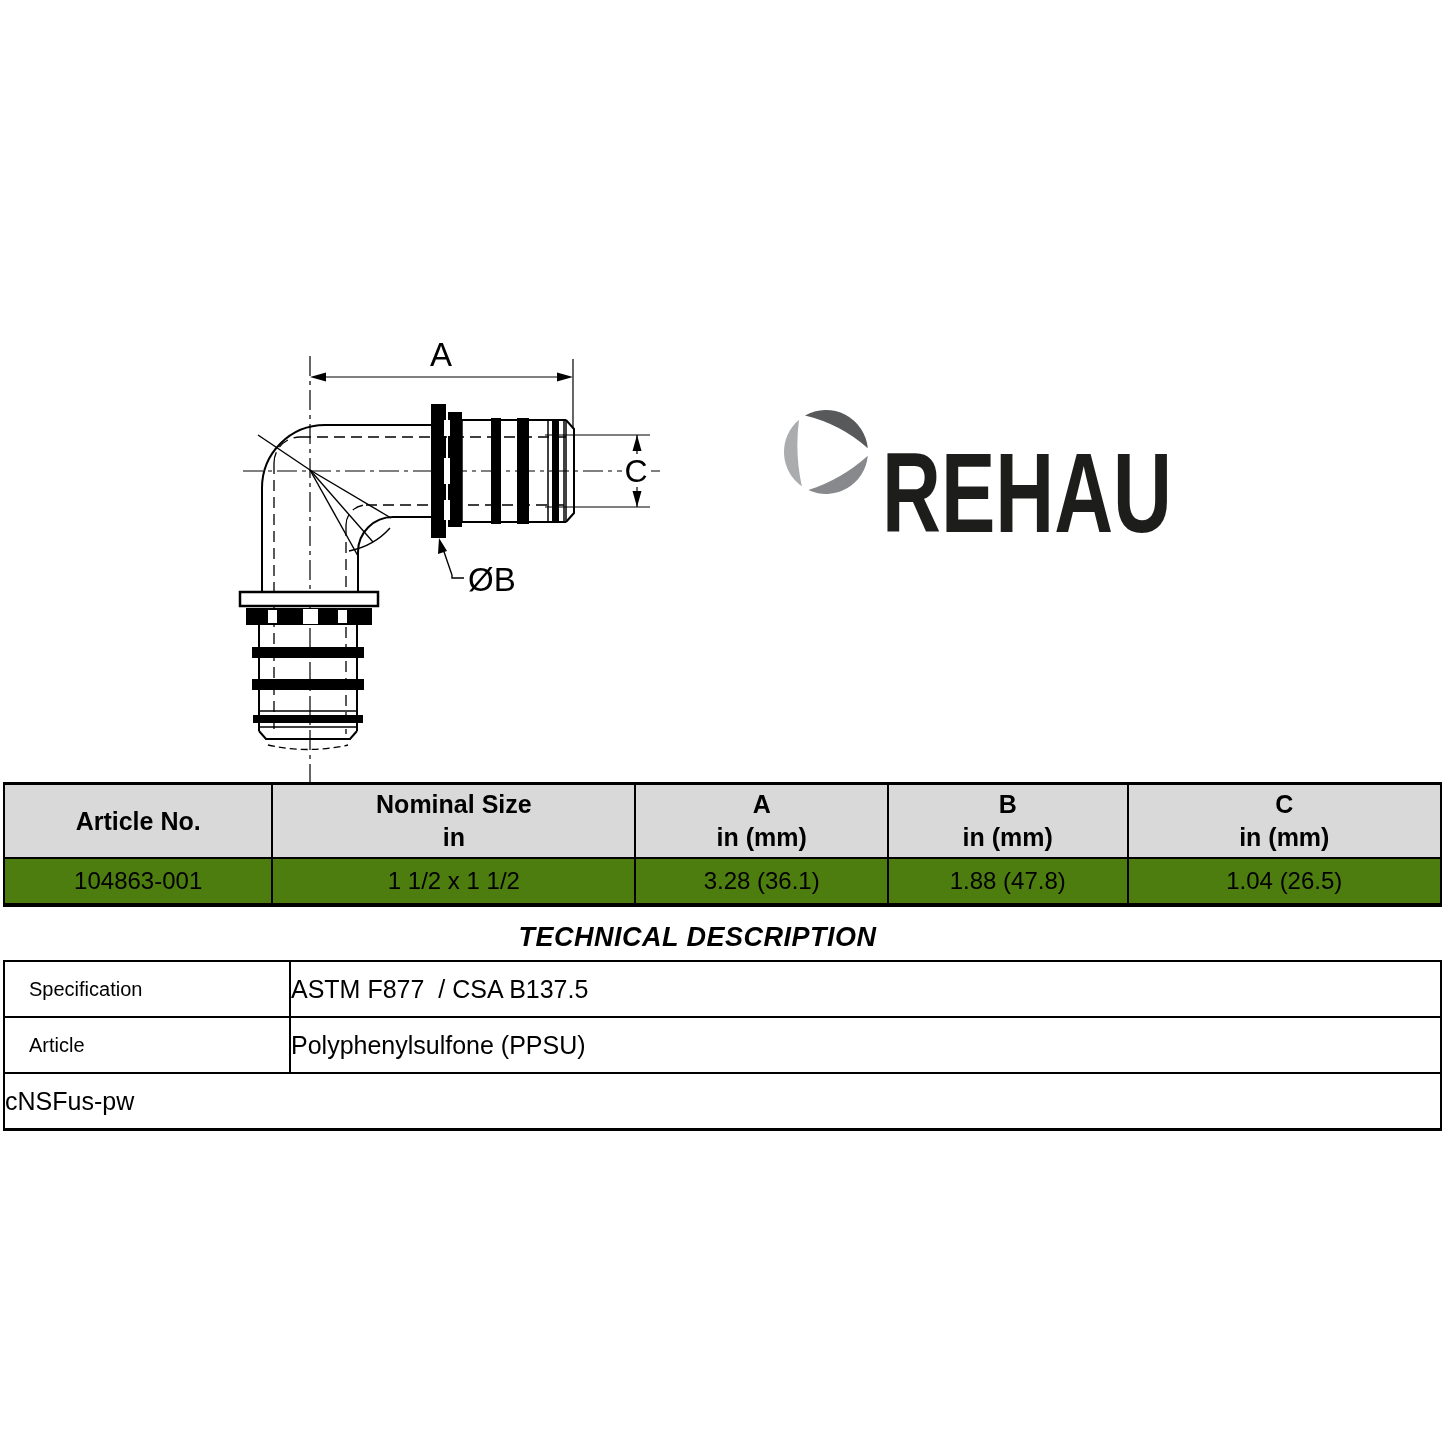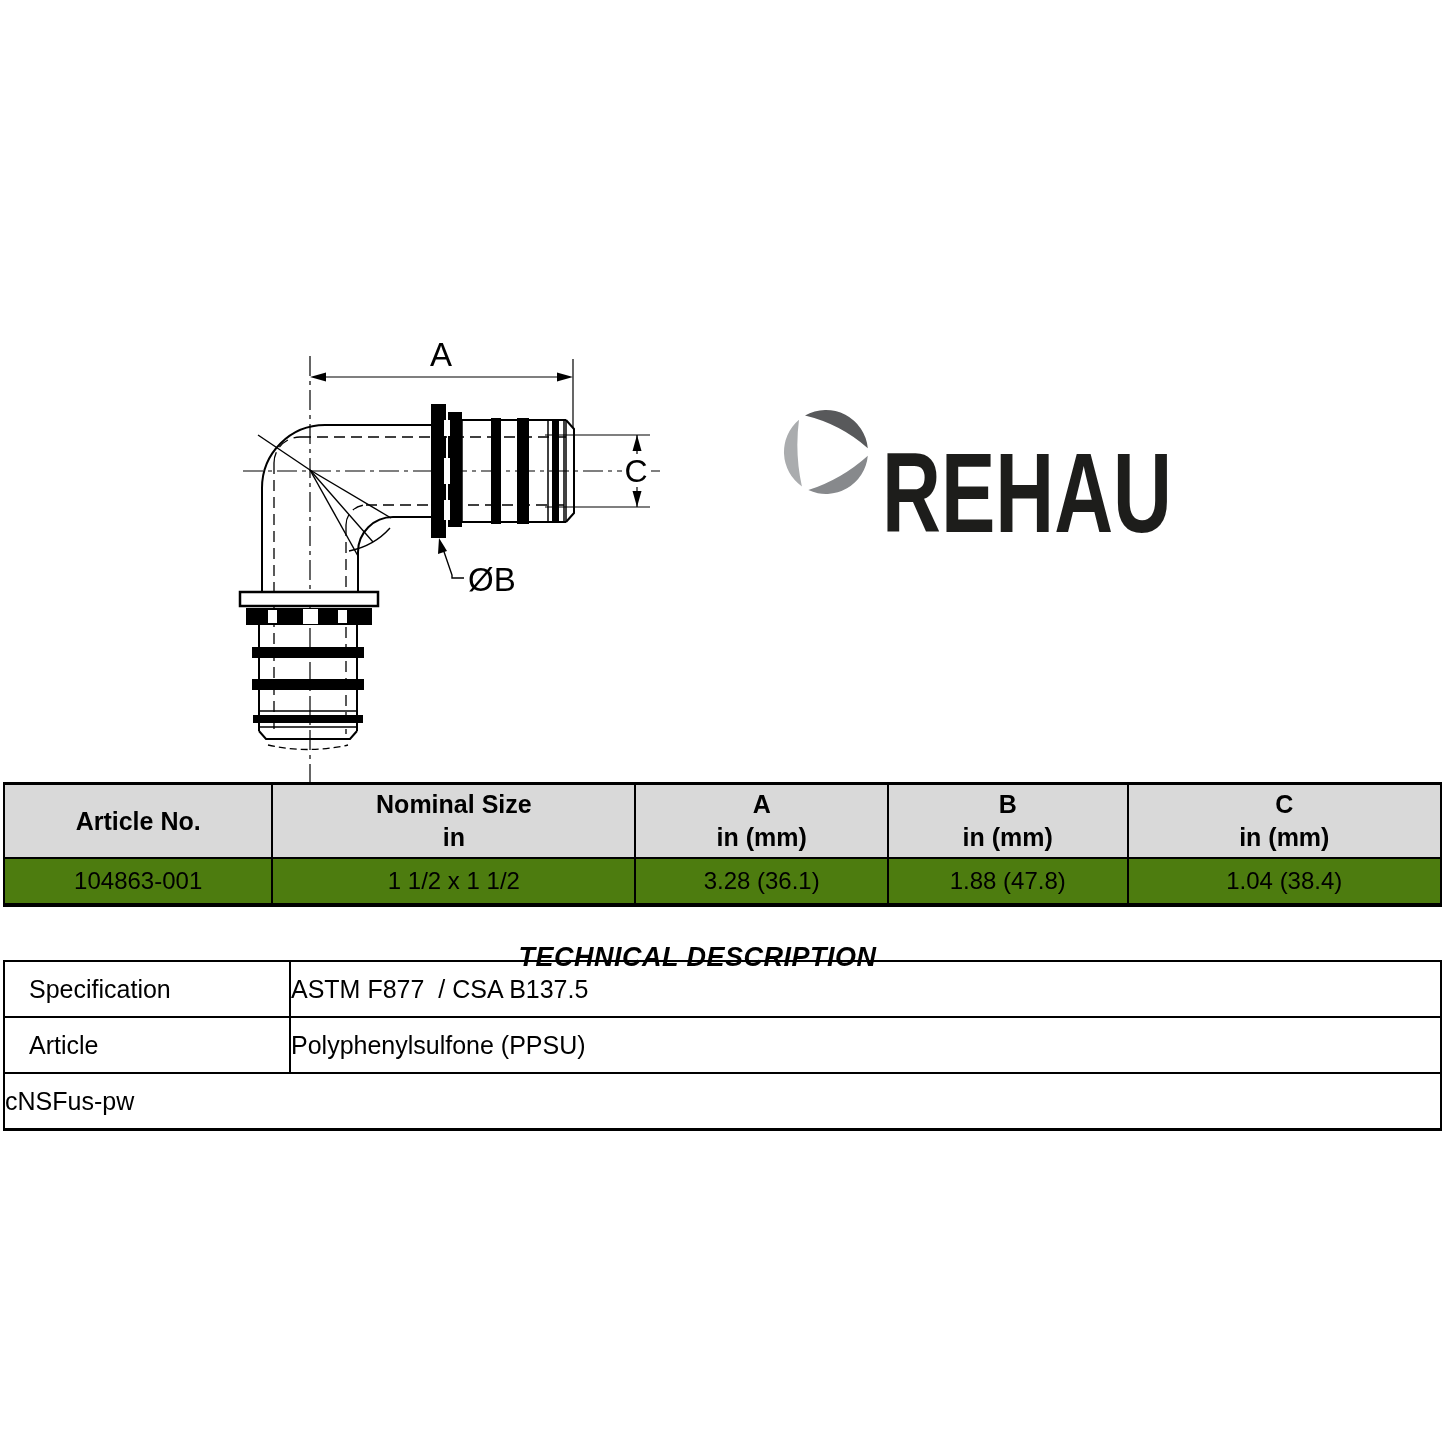--- a/index.html
+++ b/index.html
@@ -25,31 +25,31 @@
   }
   .dim-cell:last-child { border-right:none; }
   .c1 { width:18.7%; } .c2 { width:25.3%; } .c3 { width:17.6%; }
   .c4 { width:16.7%; } .c5 { flex:1; }
   .dim-header .dim-cell { font-weight:bold; font-size:25px; line-height:33px; }
   .dim-row .dim-cell { font-size:24px; }
 
   
   .tech-title {
     left:3px; top:922px; width:1389px; text-align:center;
-    font-size:27px; font-weight:bold; font-style:italic; letter-spacing:0.5px;margin-top:20px;
+    font-size:27px; font-weight:bold; font-style:italic; letter-spacing:0.5px;
   }
   .tech-table {
     left:3px; top:960px; width:1439px;
     border:2px solid #000; border-bottom-width:3px; box-sizing:border-box;
   }
   .tech-row { display:flex; height:54px; border-bottom:2px solid #000; }
   .tech-row:last-child { border-bottom:none; }
   .tech-label {
     width:286px; box-sizing:border-box; border-right:2px solid #000;
-    display:flex; align-items:center; padding-left:24px; font-size:25px;
+    display:flex; align-items:center; padding-left:24px; font-size:20px;
   }
   .tech-value {
     flex:1; display:flex; align-items:center; 
     font-size:25px; white-space:pre-wrap;
   }
 
   
   .drawing-svg { left:140px; top:330px; }
   .logo-svg { left:770px; top:395px; }
   svg text { font-family:"Liberation Sans", sans-serif; }
@@ -186,21 +186,21 @@
       <div class="dim-cell c5">
         <span>C</span>
         <span>in (mm)</span>
       </div>
     </div>
     <div class="dim-row">
       <div class="dim-cell c1">104863-001</div>
       <div class="dim-cell c2">1 1/2 x 1 1/2</div>
       <div class="dim-cell c3">3.28 (36.1)</div>
       <div class="dim-cell c4">1.88 (47.8)</div>
-      <div class="dim-cell c5">1.04 (38.4)</div>
+      <div class="dim-cell c5">1.04 (26.5)</div>
     </div>
   </div>
 
   <div class="abs tech-title">TECHNICAL DESCRIPTION</div>
 
   <div class="abs tech-table">
     <div class="tech-row">
       <div class="tech-label">Specification</div>
       <div class="tech-value">ASTM F877  / CSA B137.5</div>
     </div>

